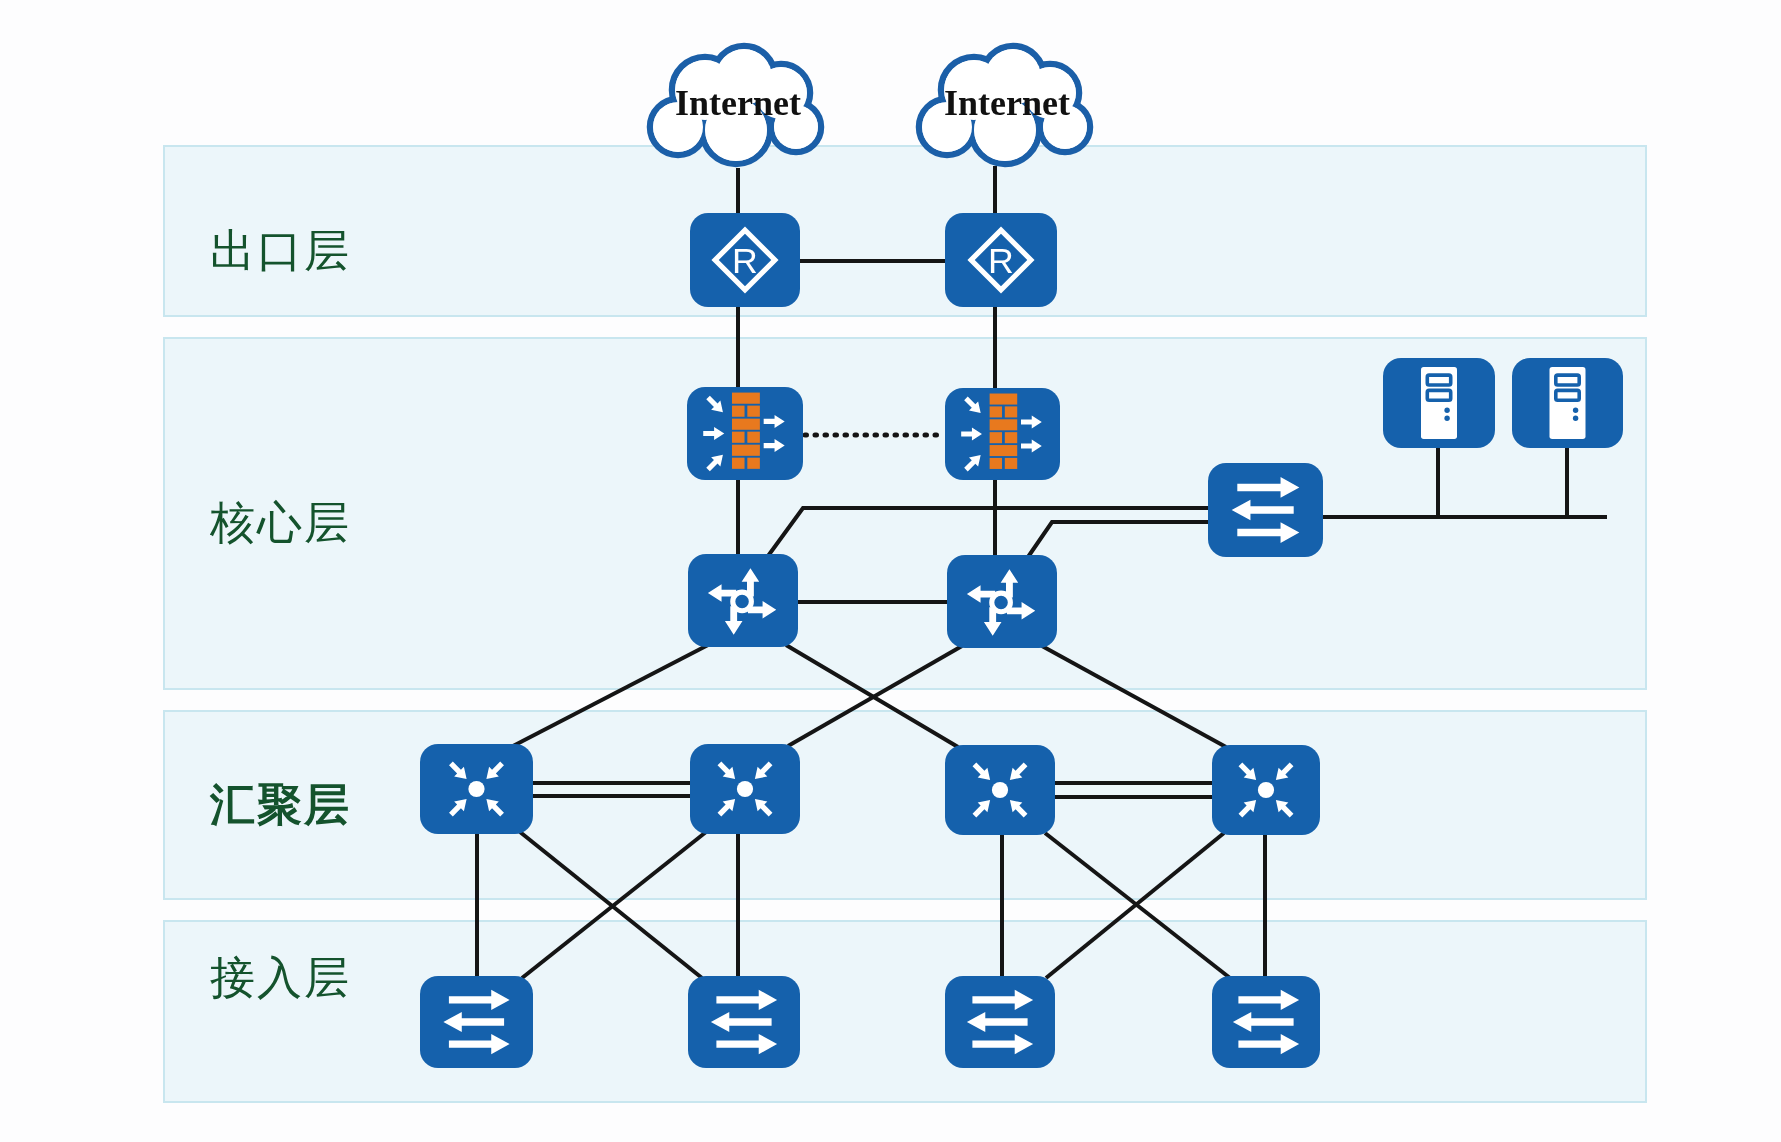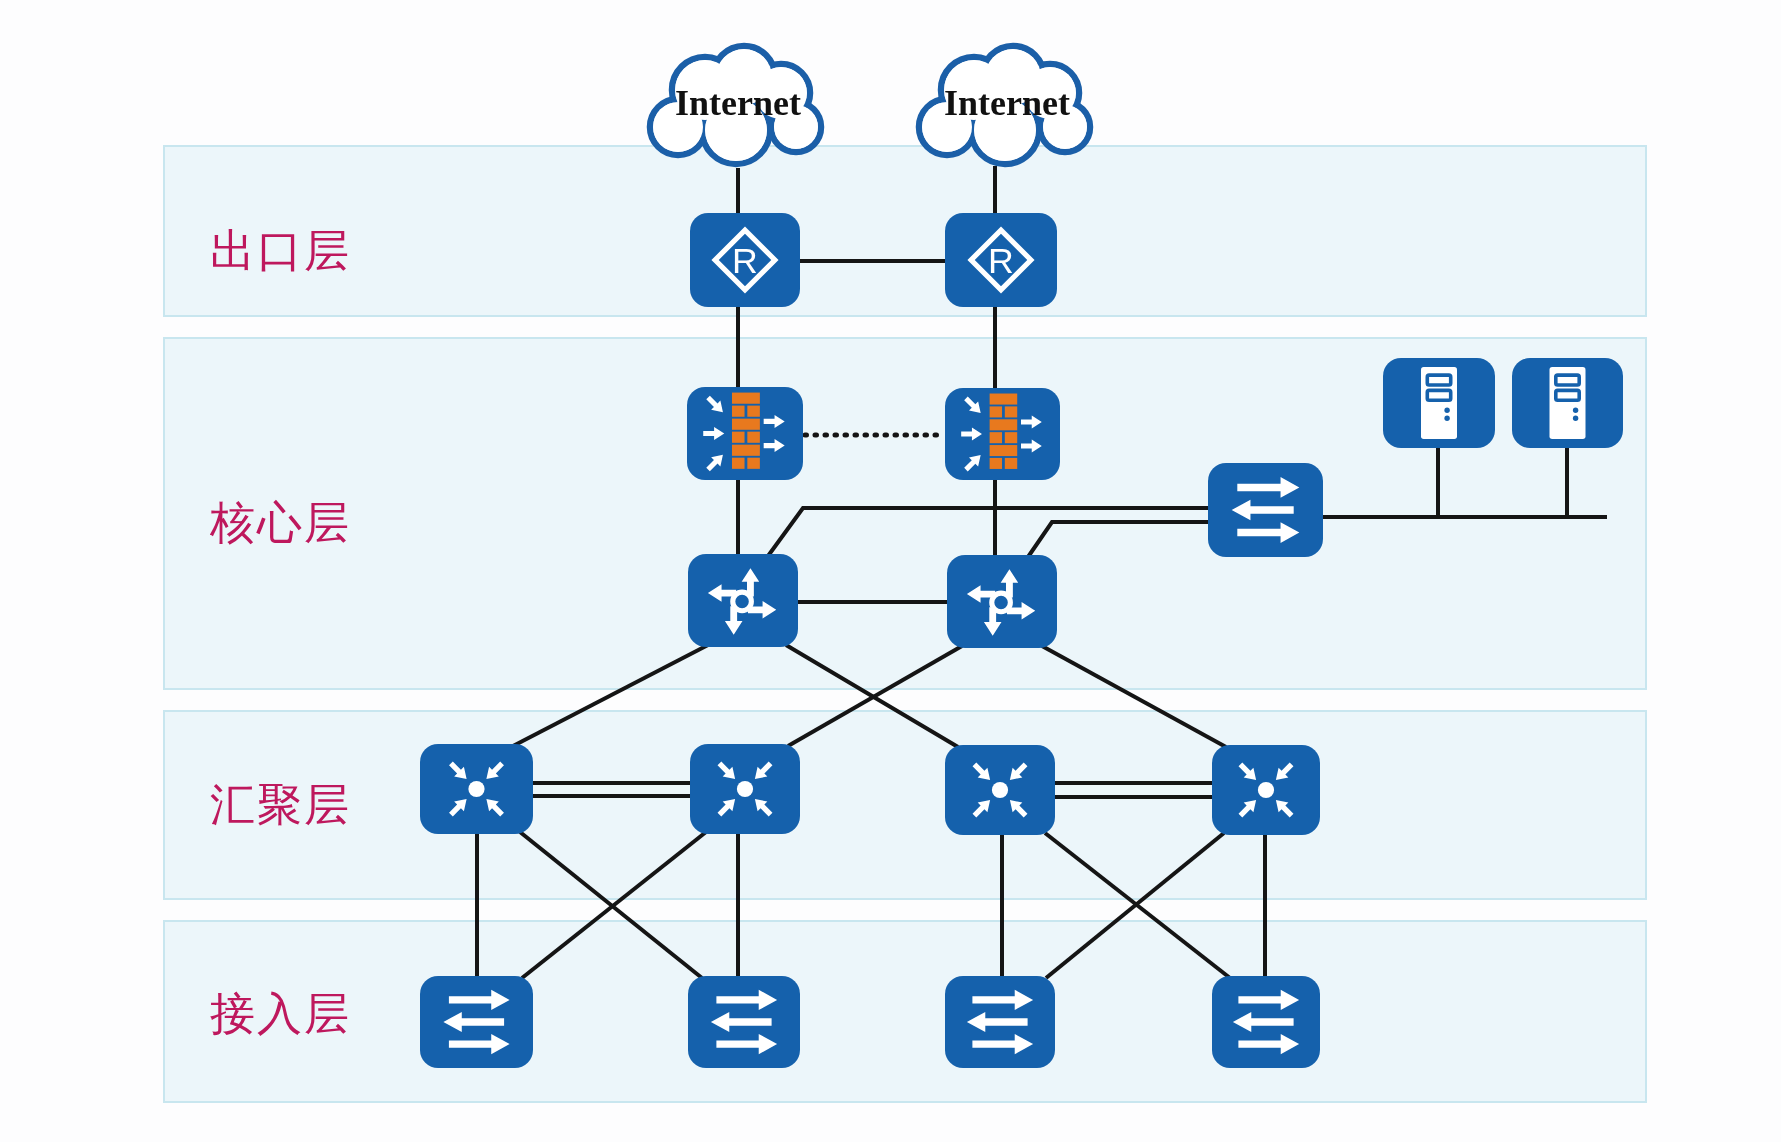--- a/index.html
+++ b/index.html
@@ -1,20 +1,20 @@
 <!DOCTYPE html>
 <html><head>
 <meta charset="utf-8">
 <style>
   html,body{margin:0;padding:0;background:#fdfdfe;}
   #stage{position:relative;width:1781px;height:1142px;background:#fdfdfe;overflow:hidden;
          font-family:"Liberation Sans", sans-serif;}
   .band{position:absolute;left:163px;width:1484px;background:#ecf6fa;
         border:2px solid #c8e6ef;box-sizing:border-box;}
-  .band-label{position:absolute;left:210px;font-size:45px;color:#be185d;
+  .band-label{position:absolute;left:210px;font-size:45px;color:#14532d;
         letter-spacing:2px;line-height:1;}
   #wires{position:absolute;left:0;top:0;z-index:2;}
   .node{position:absolute;background:#1561ac;border-radius:18px;z-index:3;
         display:flex;align-items:center;justify-content:center;}
   .node svg{width:100%;height:100%;display:block;}
   .cloud{position:absolute;z-index:4;}
 </style>
 </head>
 <body>
 
@@ -81,22 +81,22 @@
     </defs>
   </svg>
 
   <div class="band" style="top:145px;height:172px;"></div>
   <div class="band" style="top:337px;height:353px;"></div>
   <div class="band" style="top:710px;height:190px;"></div>
   <div class="band" style="top:920px;height:183px;"></div>
 
   <div class="band-label" style="top:228px;">出口层</div>
   <div class="band-label" style="top:500px;">核心层</div>
-  <div class="band-label" style="top:782px;">汇聚层</div>
-  <div class="band-label" style="top:991px;">接入层</div>
+  <div class="band-label" style="top:782px;font-weight:bold;">汇聚层</div>
+  <div class="band-label" style="top:955px;">接入层</div>
 
   <svg id="wires" width="1781" height="1142" viewBox="0 0 1781 1142">
     <g stroke="#151515" stroke-width="4" fill="none">
 
       <line x1="738" y1="168" x2="738" y2="213"></line>
       <line x1="995" y1="166" x2="995" y2="213"></line>
 
       <line x1="800" y1="261" x2="945" y2="261"></line>
 
       <line x1="738" y1="307" x2="738" y2="387"></line>

